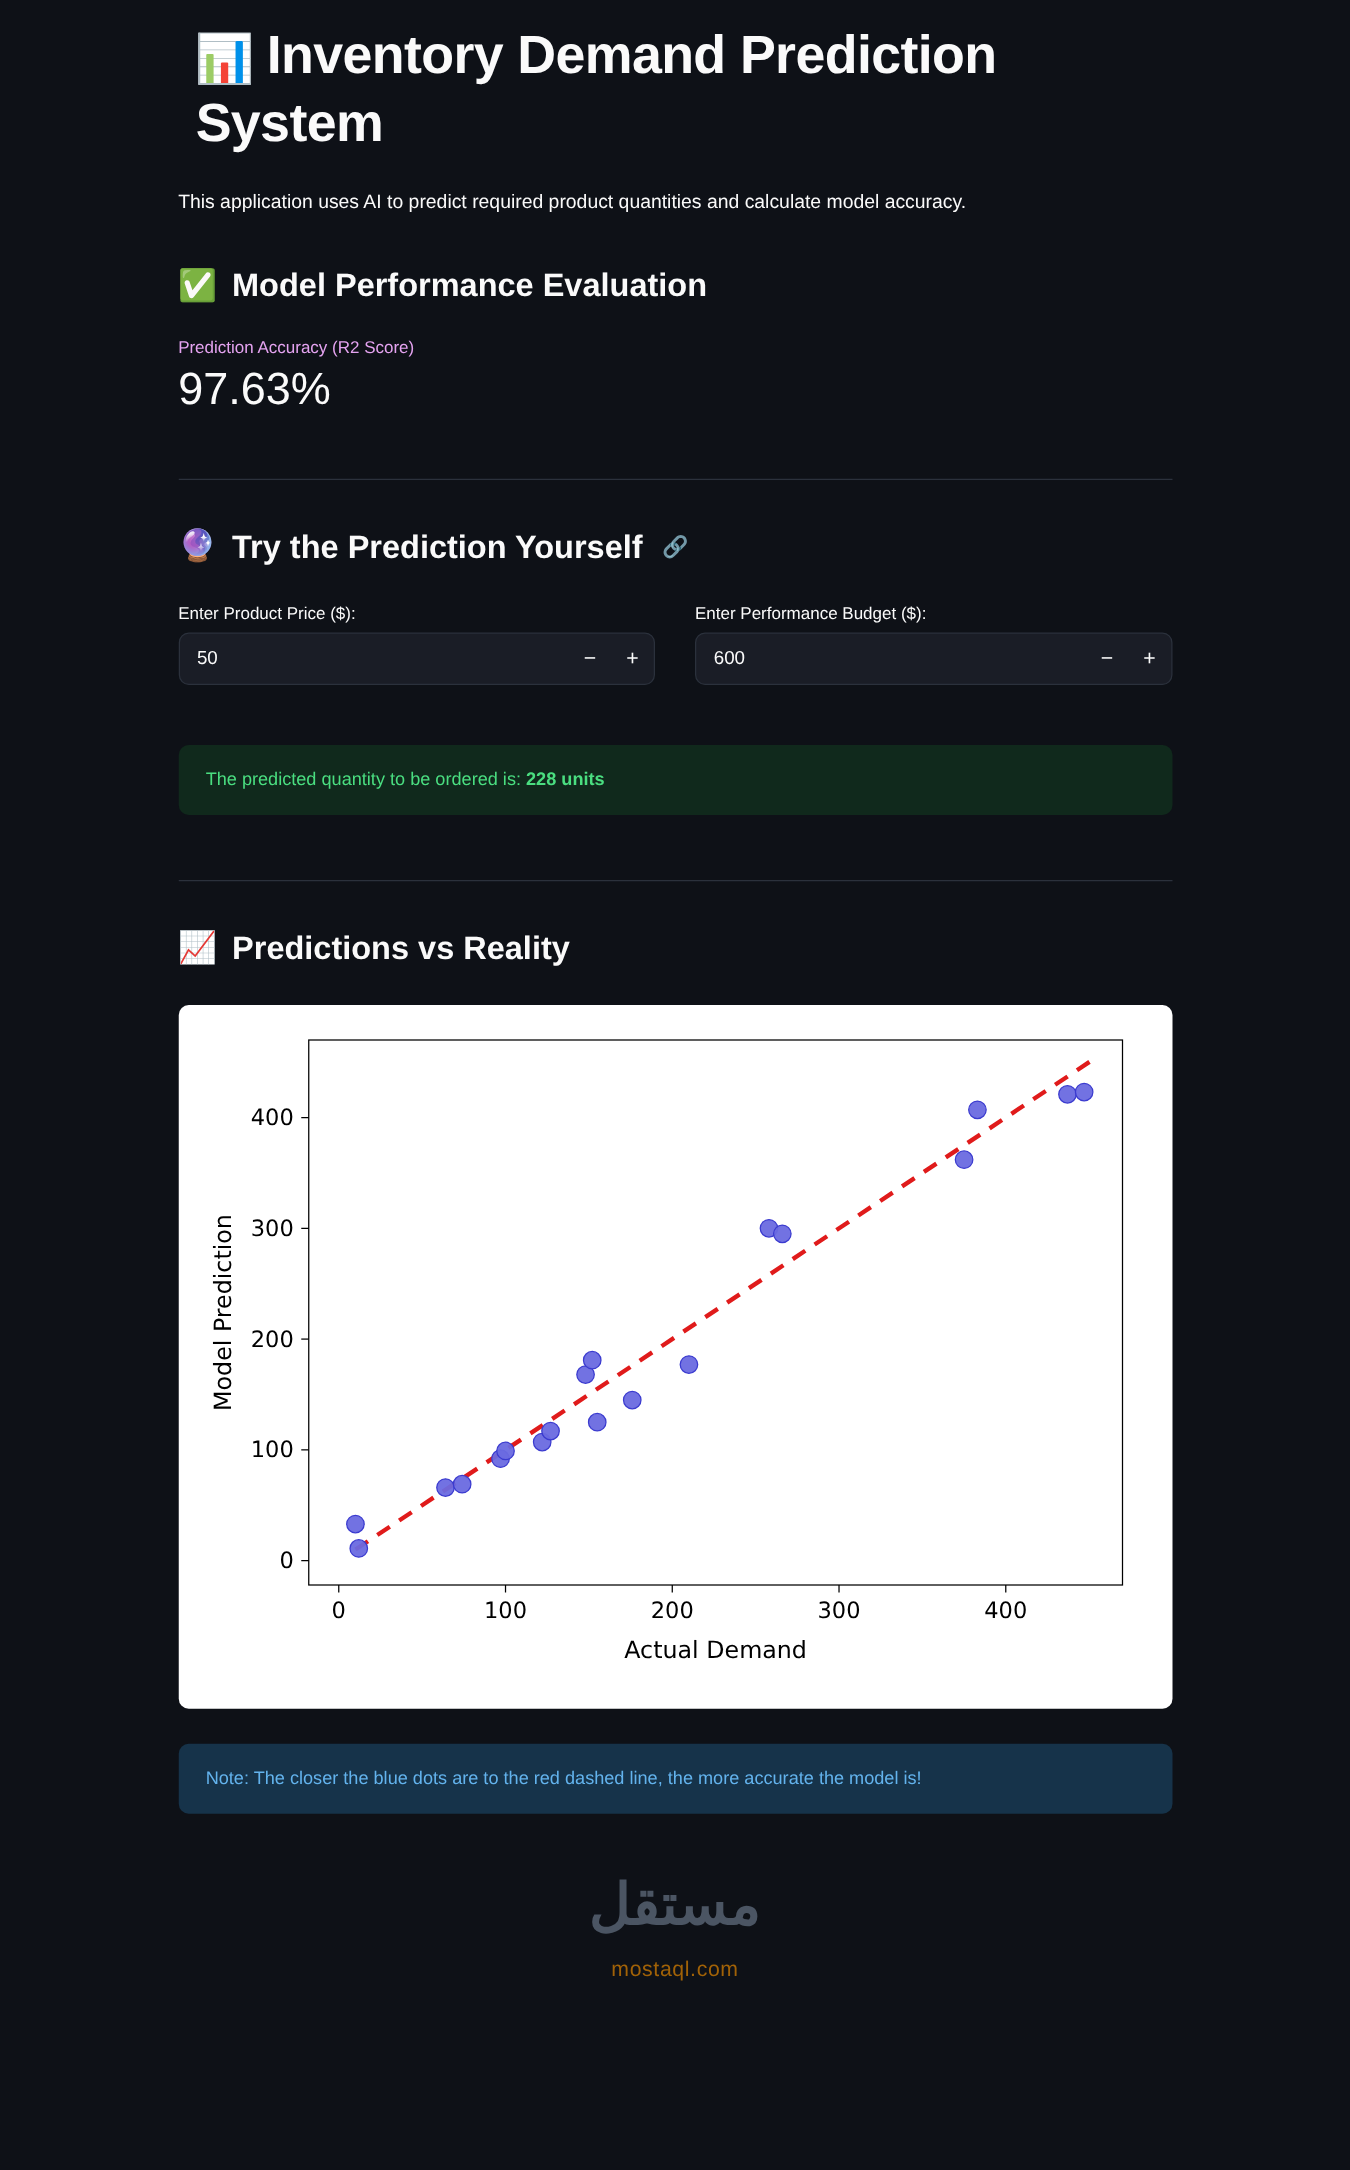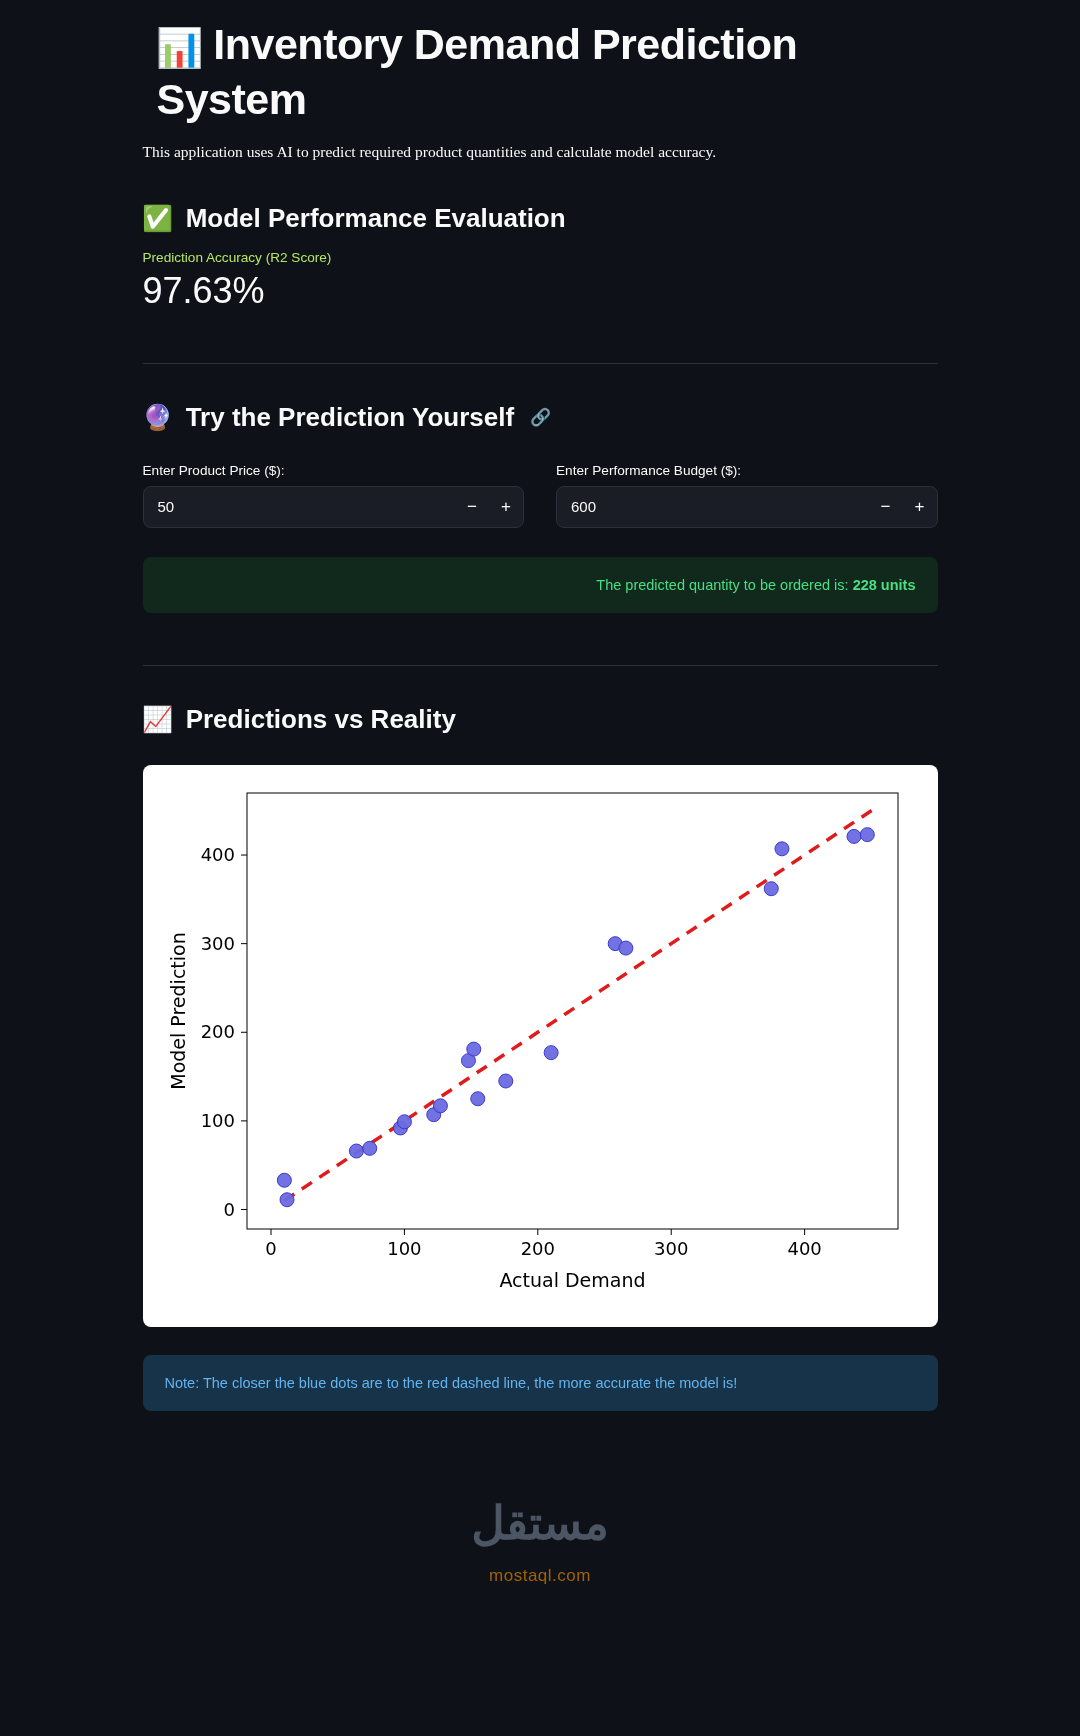--- a/index.html
+++ b/index.html
@@ -29,45 +29,44 @@
     line-height: 1.25;
     font-weight: 700;
     margin: 0 0 0 14px;
     letter-spacing: -0.5px;
     color: #fafafa;
   }
   h1.page-title .emoji { font-size: 38px; margin-right: 10px; vertical-align: -2px;}
   .intro {
     font-size: 15.5px;
     color: #fafafa;
-    margin-top: 14px;
+    margin-top: 24px;
     margin-bottom: 0;
     line-height: 1.6;
-    font-family: Liberation Serif, serif;
   }
   h2.section-title {
     font-size: 26px;
     font-weight: 700;
     margin: 38px 0 0 0;
     color: #fafafa;
     display: flex;
     align-items: center;
     gap: 12px;
   }
   h2.section-title .emoji { font-size: 25px; }
   .anchor-icon {
     color: #6b7280;
     font-size: 17px;
     margin-left: 4px;
     opacity: .85;
   }
   .metric-label {
     font-size: 13.6px;
-    color: #bef264;
-    margin-top: 16px;
+    color: #f0abfc;
+    margin-top: 26px;
     opacity: .95;
   }
   .metric-value {
     font-size: 36px;
     font-weight: 400;
     color: #fafafa;
     margin-top: 6px;
     line-height: 1.1;
   }
   .divider {
@@ -113,28 +112,27 @@
     height: 100%;
     display: flex;
     align-items: center;
     justify-content: center;
     color: #fafafa;
     font-size: 17px;
     cursor: pointer;
     user-select: none;
   }
   .alert-success {
-    margin-top: 29px;
+    margin-top: 48px;
     background: #10291c;
     border-left: 0;
     border-radius: 8px;
     padding: 20px 22px;
     font-size: 14.5px;
     color: #4ade80;
-    text-align: right;
   }
   .alert-success strong { font-weight: 700; color: #4ade80; }
   .chart-card {
     margin-top: 30px;
     background: #ffffff;
     border-radius: 8px;
     padding: 16px 18px 22px 18px;
   }
   .alert-info {
     margin-top: 28px;

